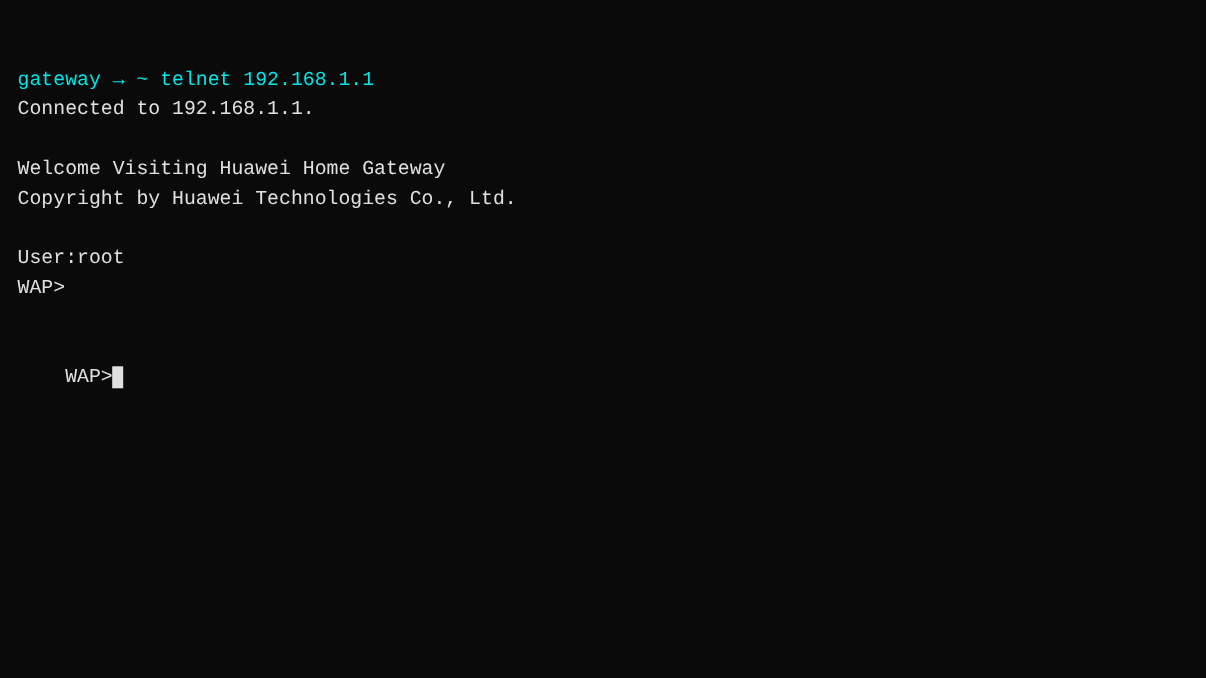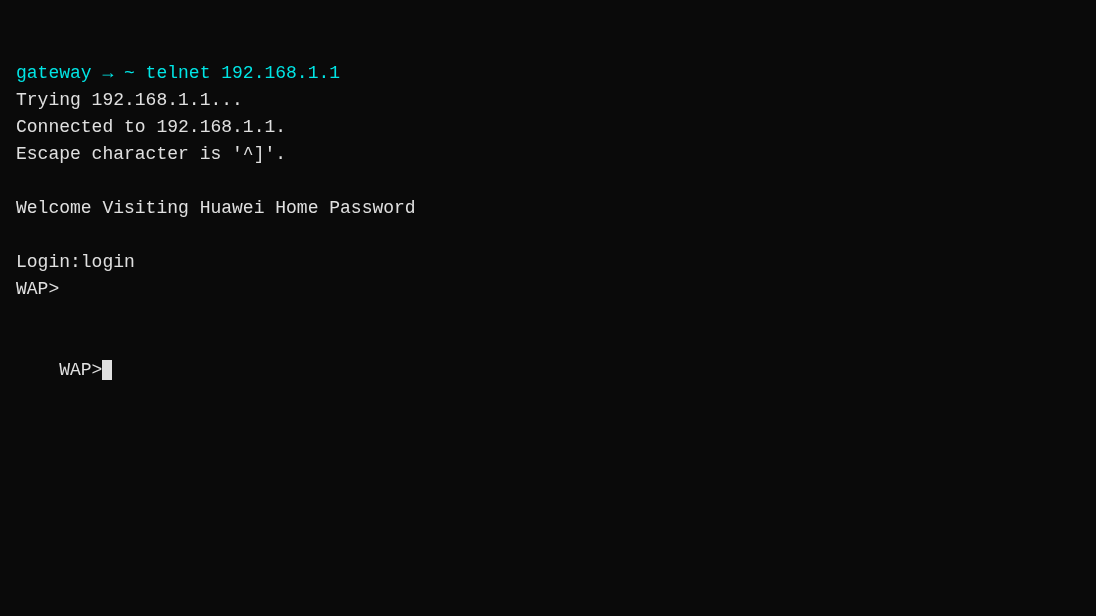--- a/index.html
+++ b/index.html
@@ -56,26 +56,25 @@
       0%, 100% { opacity: 1; }
       50% { opacity: 0; }
     }
   </style>
 </head>
 <body>
 
 <div class="terminal">
 
   <span class="line cyan">gateway → ~ telnet 192.168.1.1</span>
-  <span class="line white">Trying 192.168.1.1...</span>
   <span class="line white">Connected to 192.168.1.1.</span>
-  <span class="line white">Escape character is '^]'.</span>
   <span class="blank"></span>
-  <span class="line white">Welcome Visiting Huawei Home Password</span>
+  <span class="line white">Welcome Visiting Huawei Home Gateway</span>
+  <span class="line white">Copyright by Huawei Technologies Co., Ltd.</span>
   <span class="blank"></span>
-  <span class="line white">Login:login</span>
+  <span class="line white">User:root</span>
   <span class="line white">WAP&gt;</span>
   <span class="blank"></span>
   <span class="line white">
     <span>WAP&gt;</span><span class="cursor"></span>
   </span>
 
 </div>
 
 </body></html>

